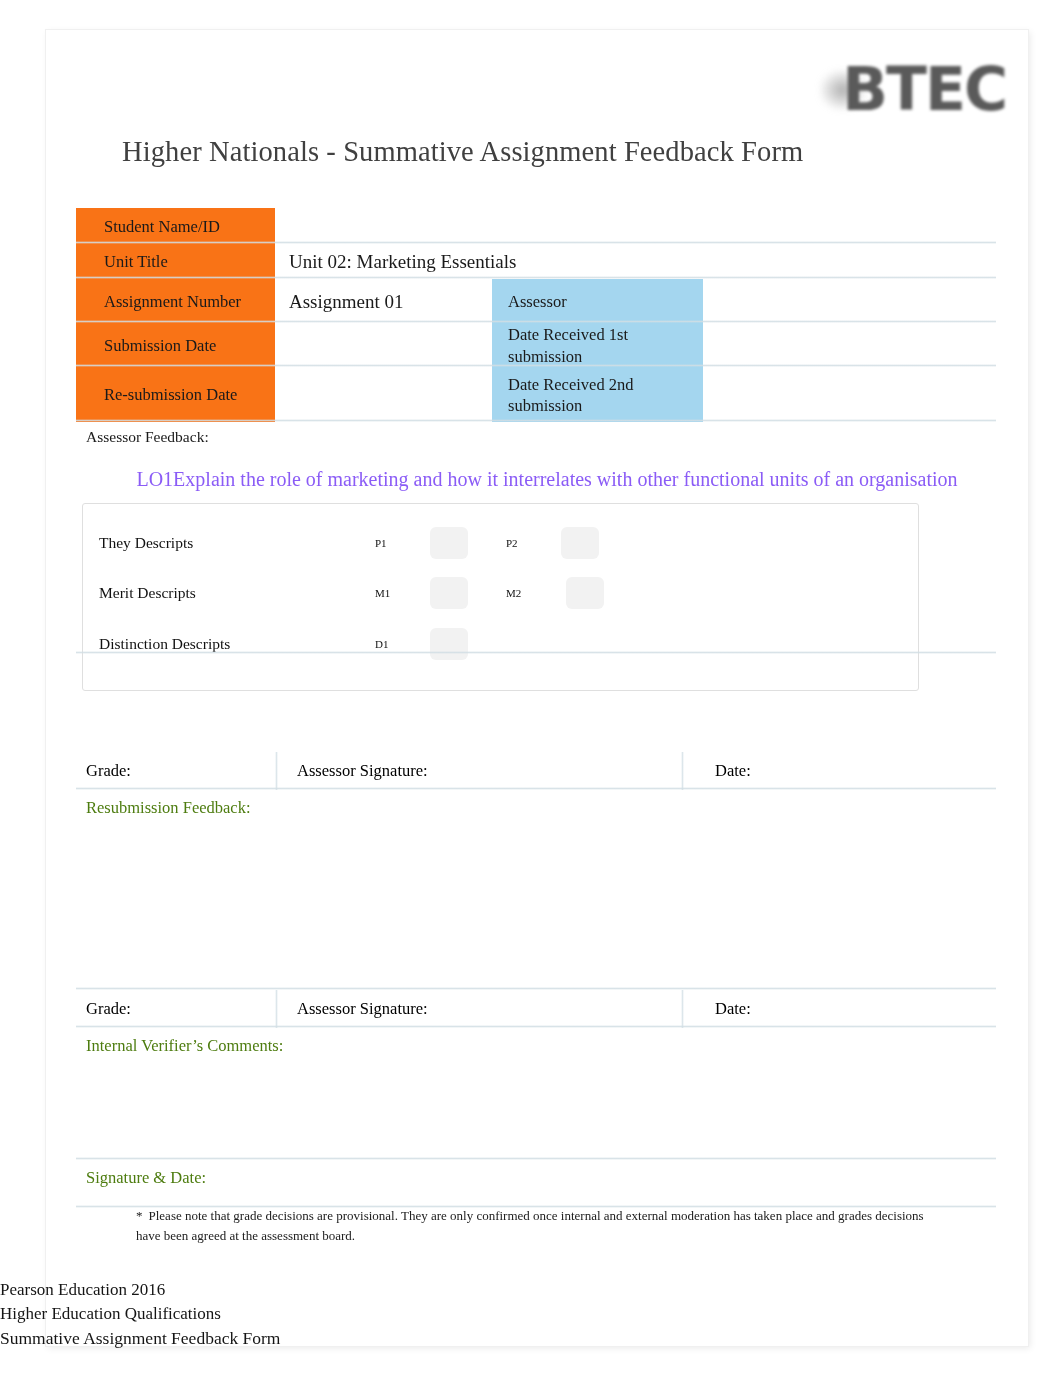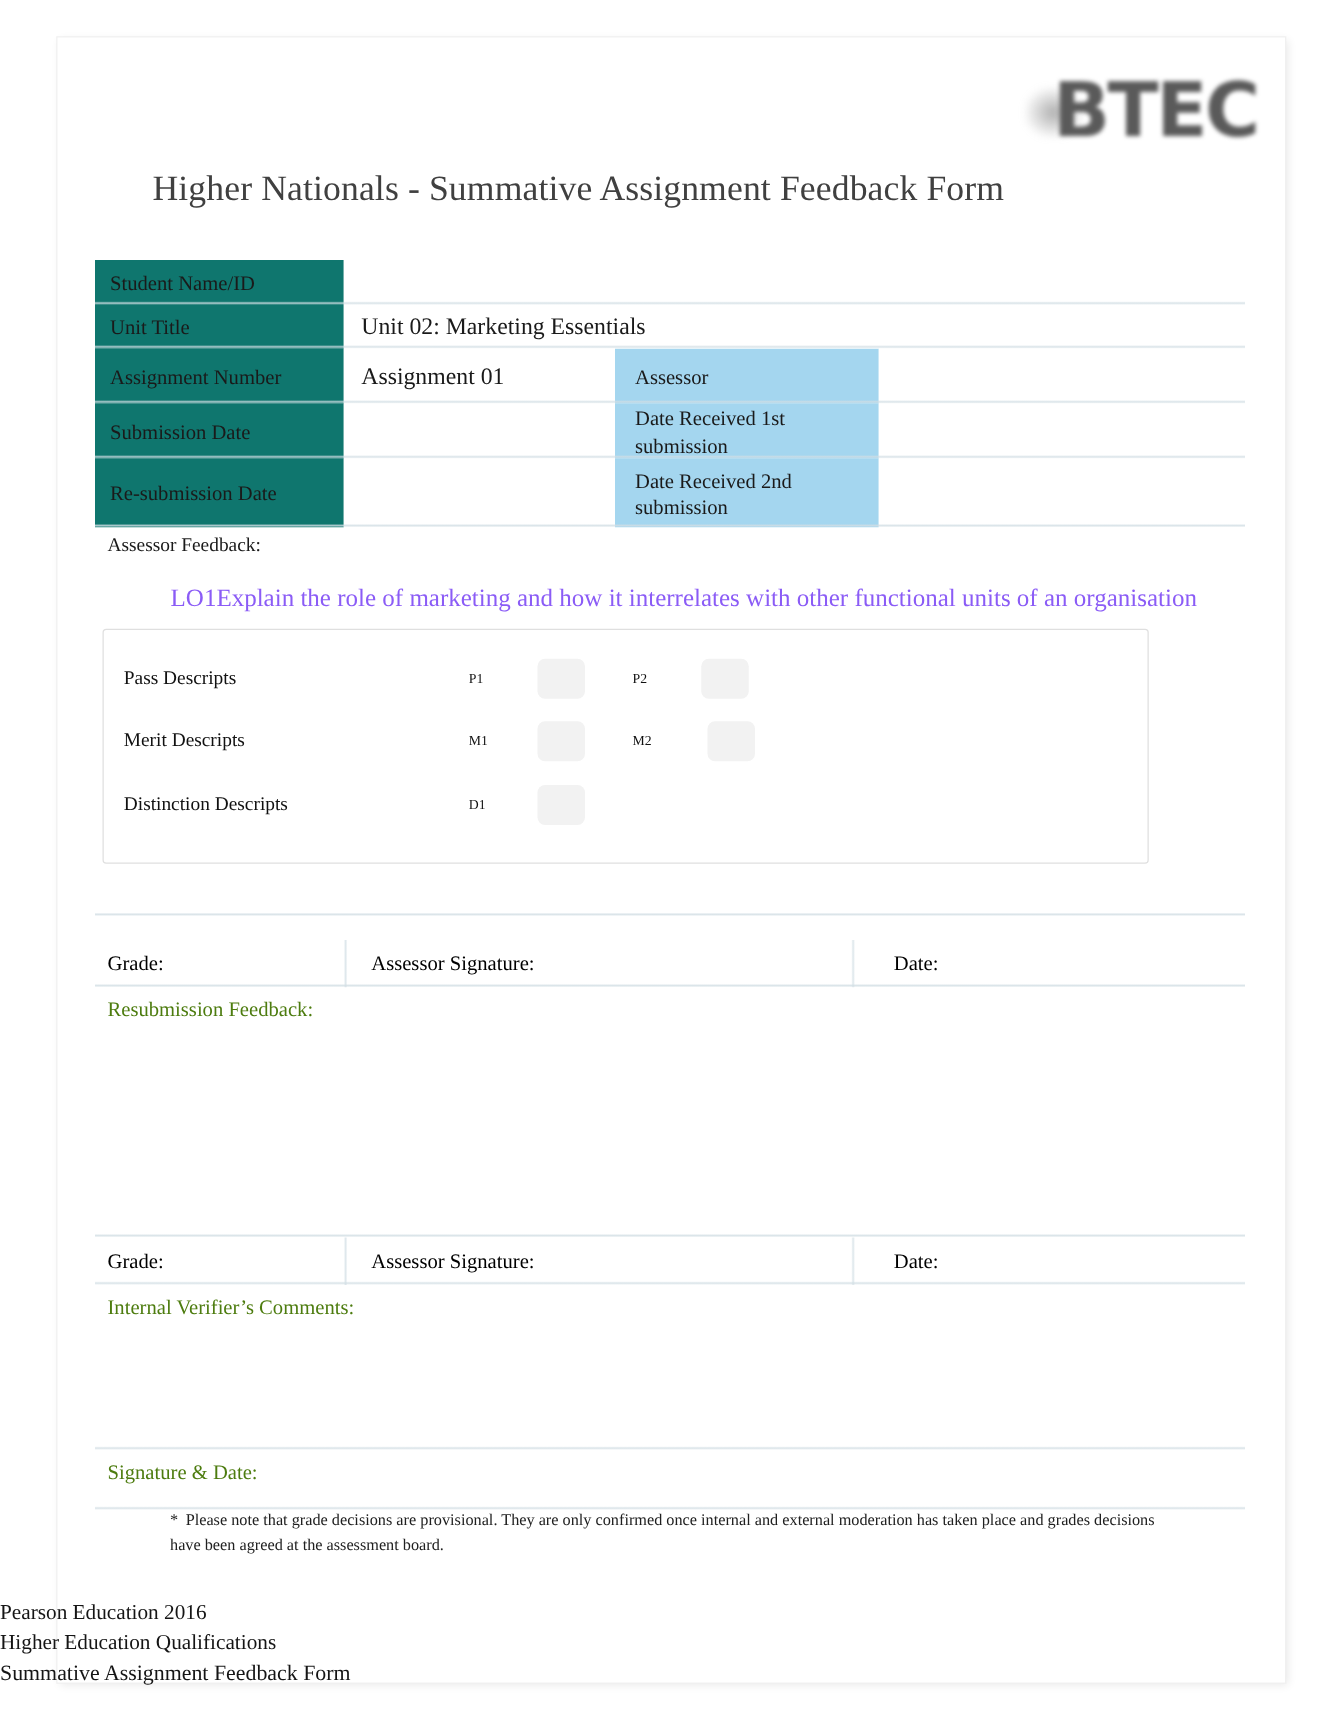--- a/index.html
+++ b/index.html
@@ -101,25 +101,25 @@
     background: linear-gradient(to right, rgba(218,228,232,0) 0%, rgba(212,224,230,0.8) 50%, rgba(218,228,232,0) 100%);
     pointer-events: none;
   }
 
   
   #info-table { top: 178px; }
 
   #info-table .lbl {
     width: 199px;
     min-width: 199px;
-    background: #0f766e;
+    background: #f97316;
     font-size: 16.5px;
     display: flex;
     align-items: center;
-    padding-left: 12px;
+    padding-left: 28px;
   }
   #info-table .val {
     flex: 1;
     background: #ffffff;
     display: flex;
     align-items: center;
     padding-left: 14px;
     font-size: 19px;
   }
   #info-table .lbl2 {
@@ -299,28 +299,28 @@
     <div class="row r5">
       <div class="cell lbl">Re-submission  Date</div>
       <div class="cell val"></div>
       <div class="cell lbl2">Date  Received  2nd submission</div>
       <div class="cell val2"></div>
       <div class="seam-h"></div>
     </div>
 
   </div>
 
-  <div id="feedback-block" style="height:310px;font-family:Liberation Serif, serif;">
+  <div id="feedback-block" style="height:231px;font-family:Liberation Serif, serif;">
     <div id="feedback-label">Assessor  Feedback:</div>
     <div id="lo-line">LO1Explain the role of marketing and how it interrelates with other functional units of an organisation</div>
 
     <div id="descr-box">
 
       <div class="descr-row" style="top:14px;">
-        <div class="descr-name">Pass Descripts</div>
+        <div class="descr-name">They Descripts</div>
         <div class="descr-code">P1</div>
         <div class="chk"></div>
         <div class="descr-code">P2</div>
         <div class="chk"></div>
       </div>
 
       <div class="descr-row" style="top:64px;">
         <div class="descr-name">Merit Descripts</div>
         <div class="descr-code">M1</div>
         <div class="chk"></div>

